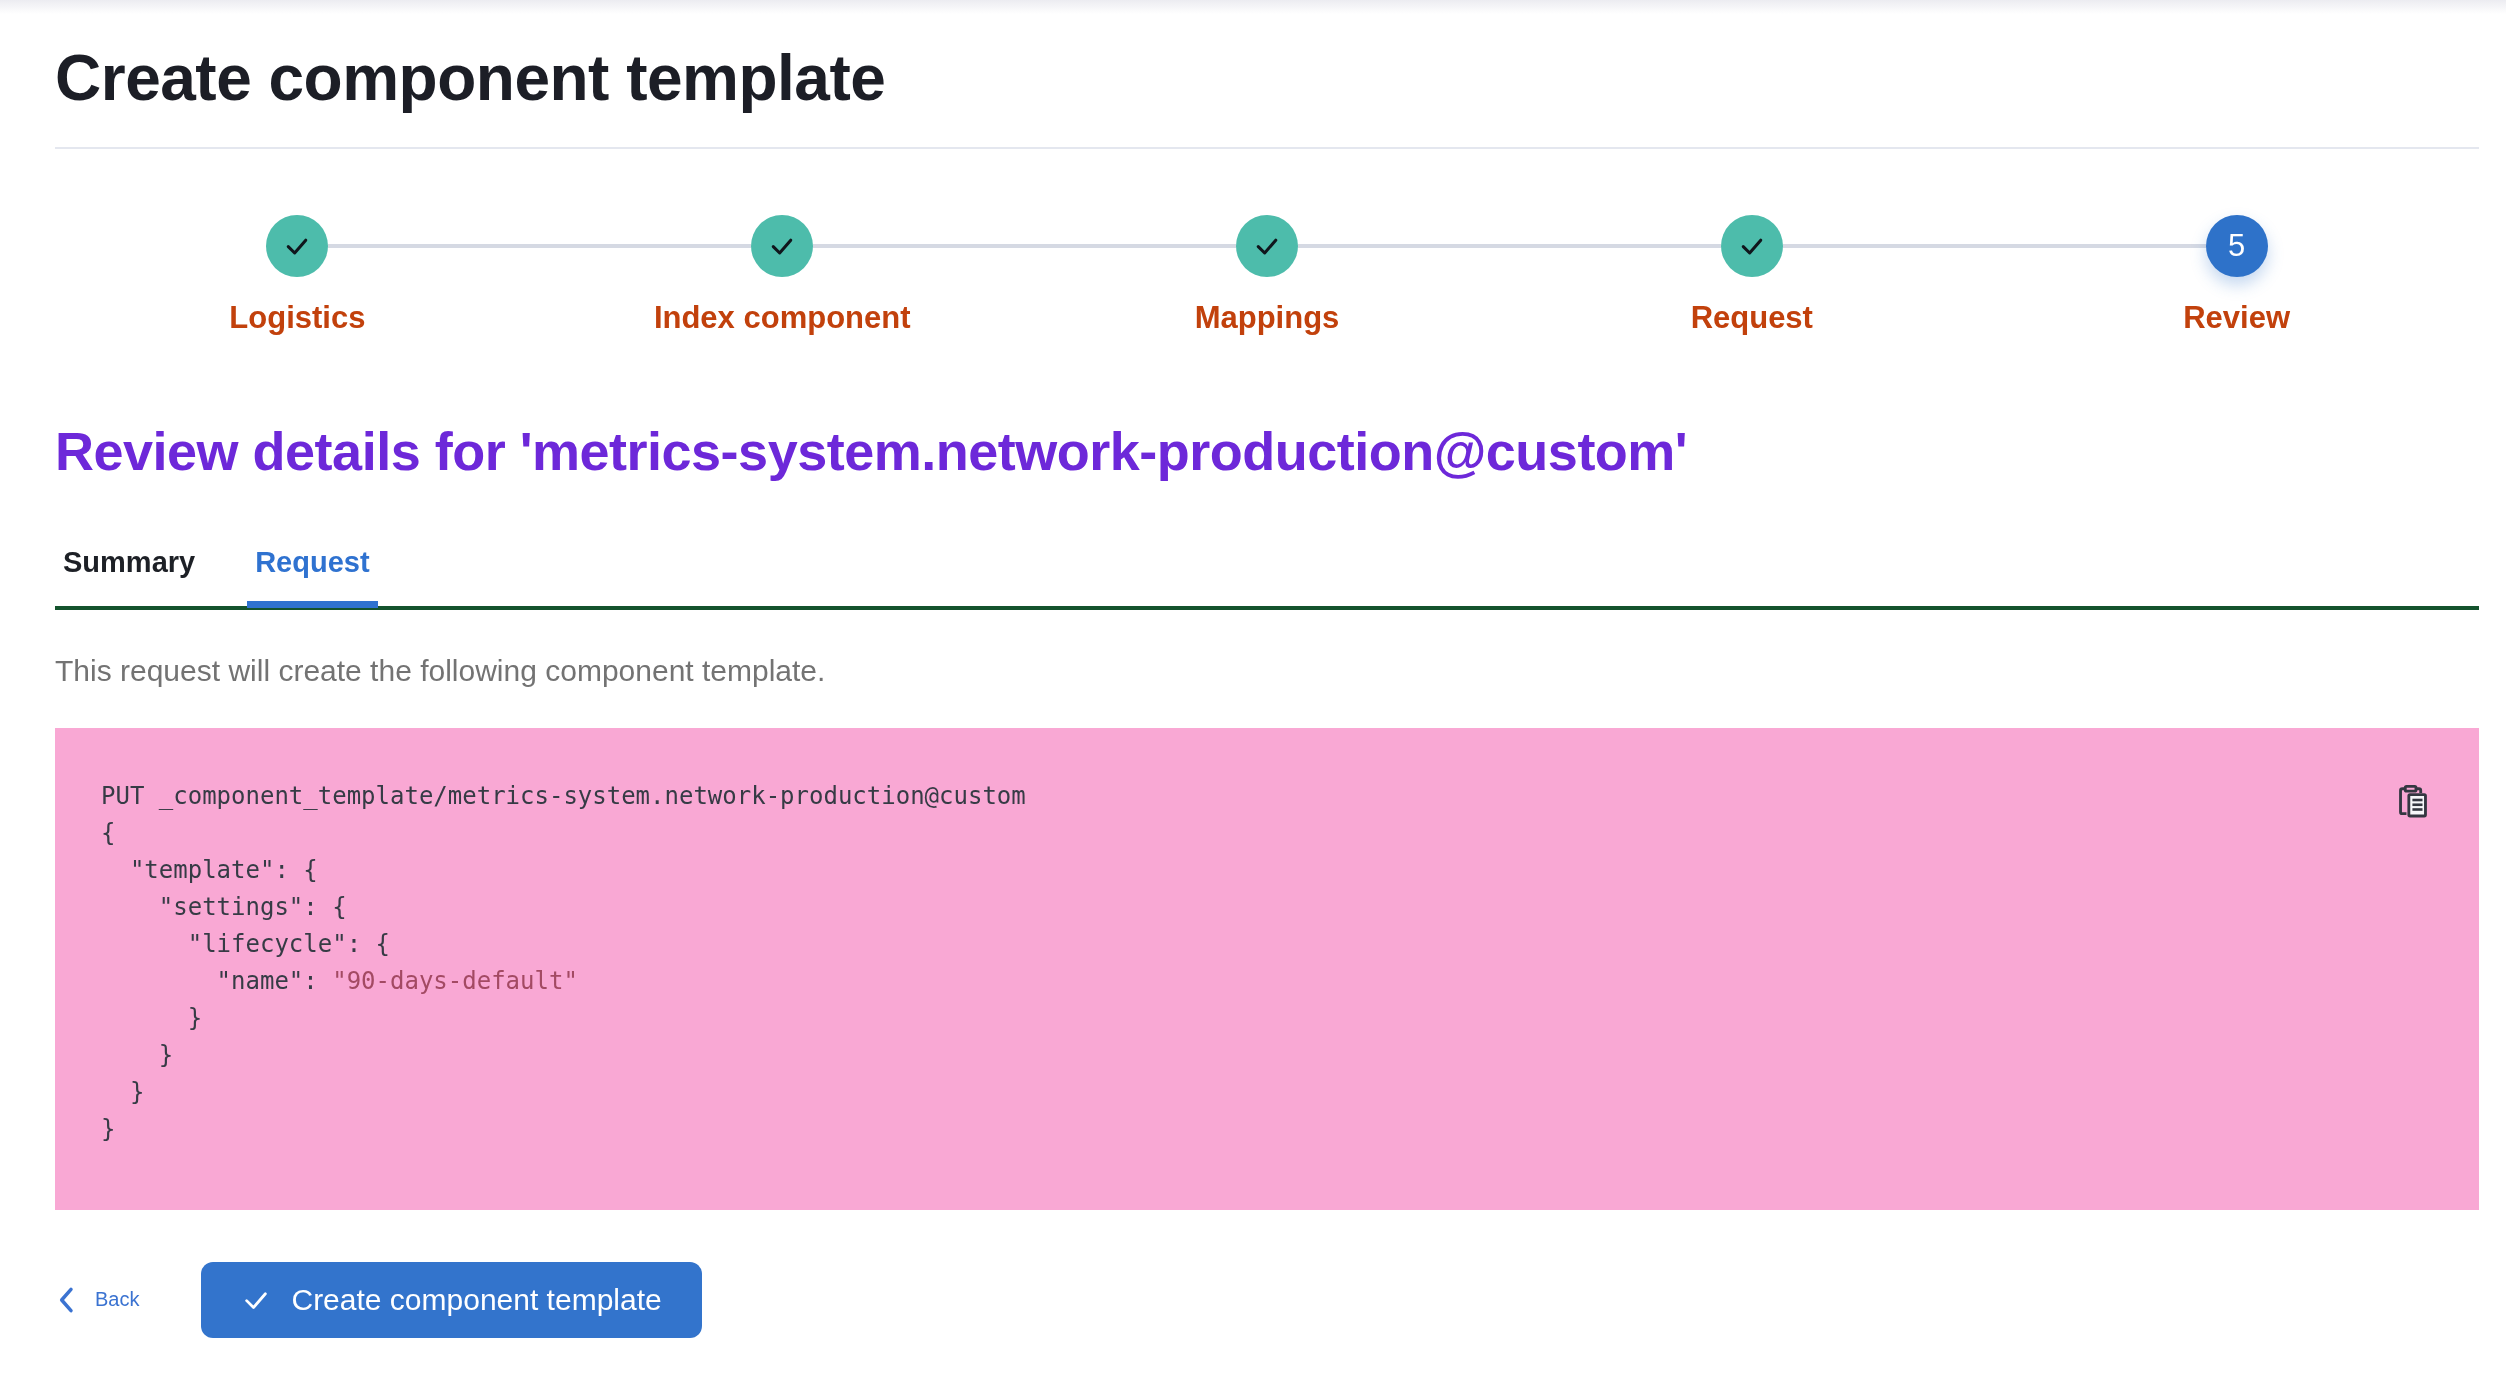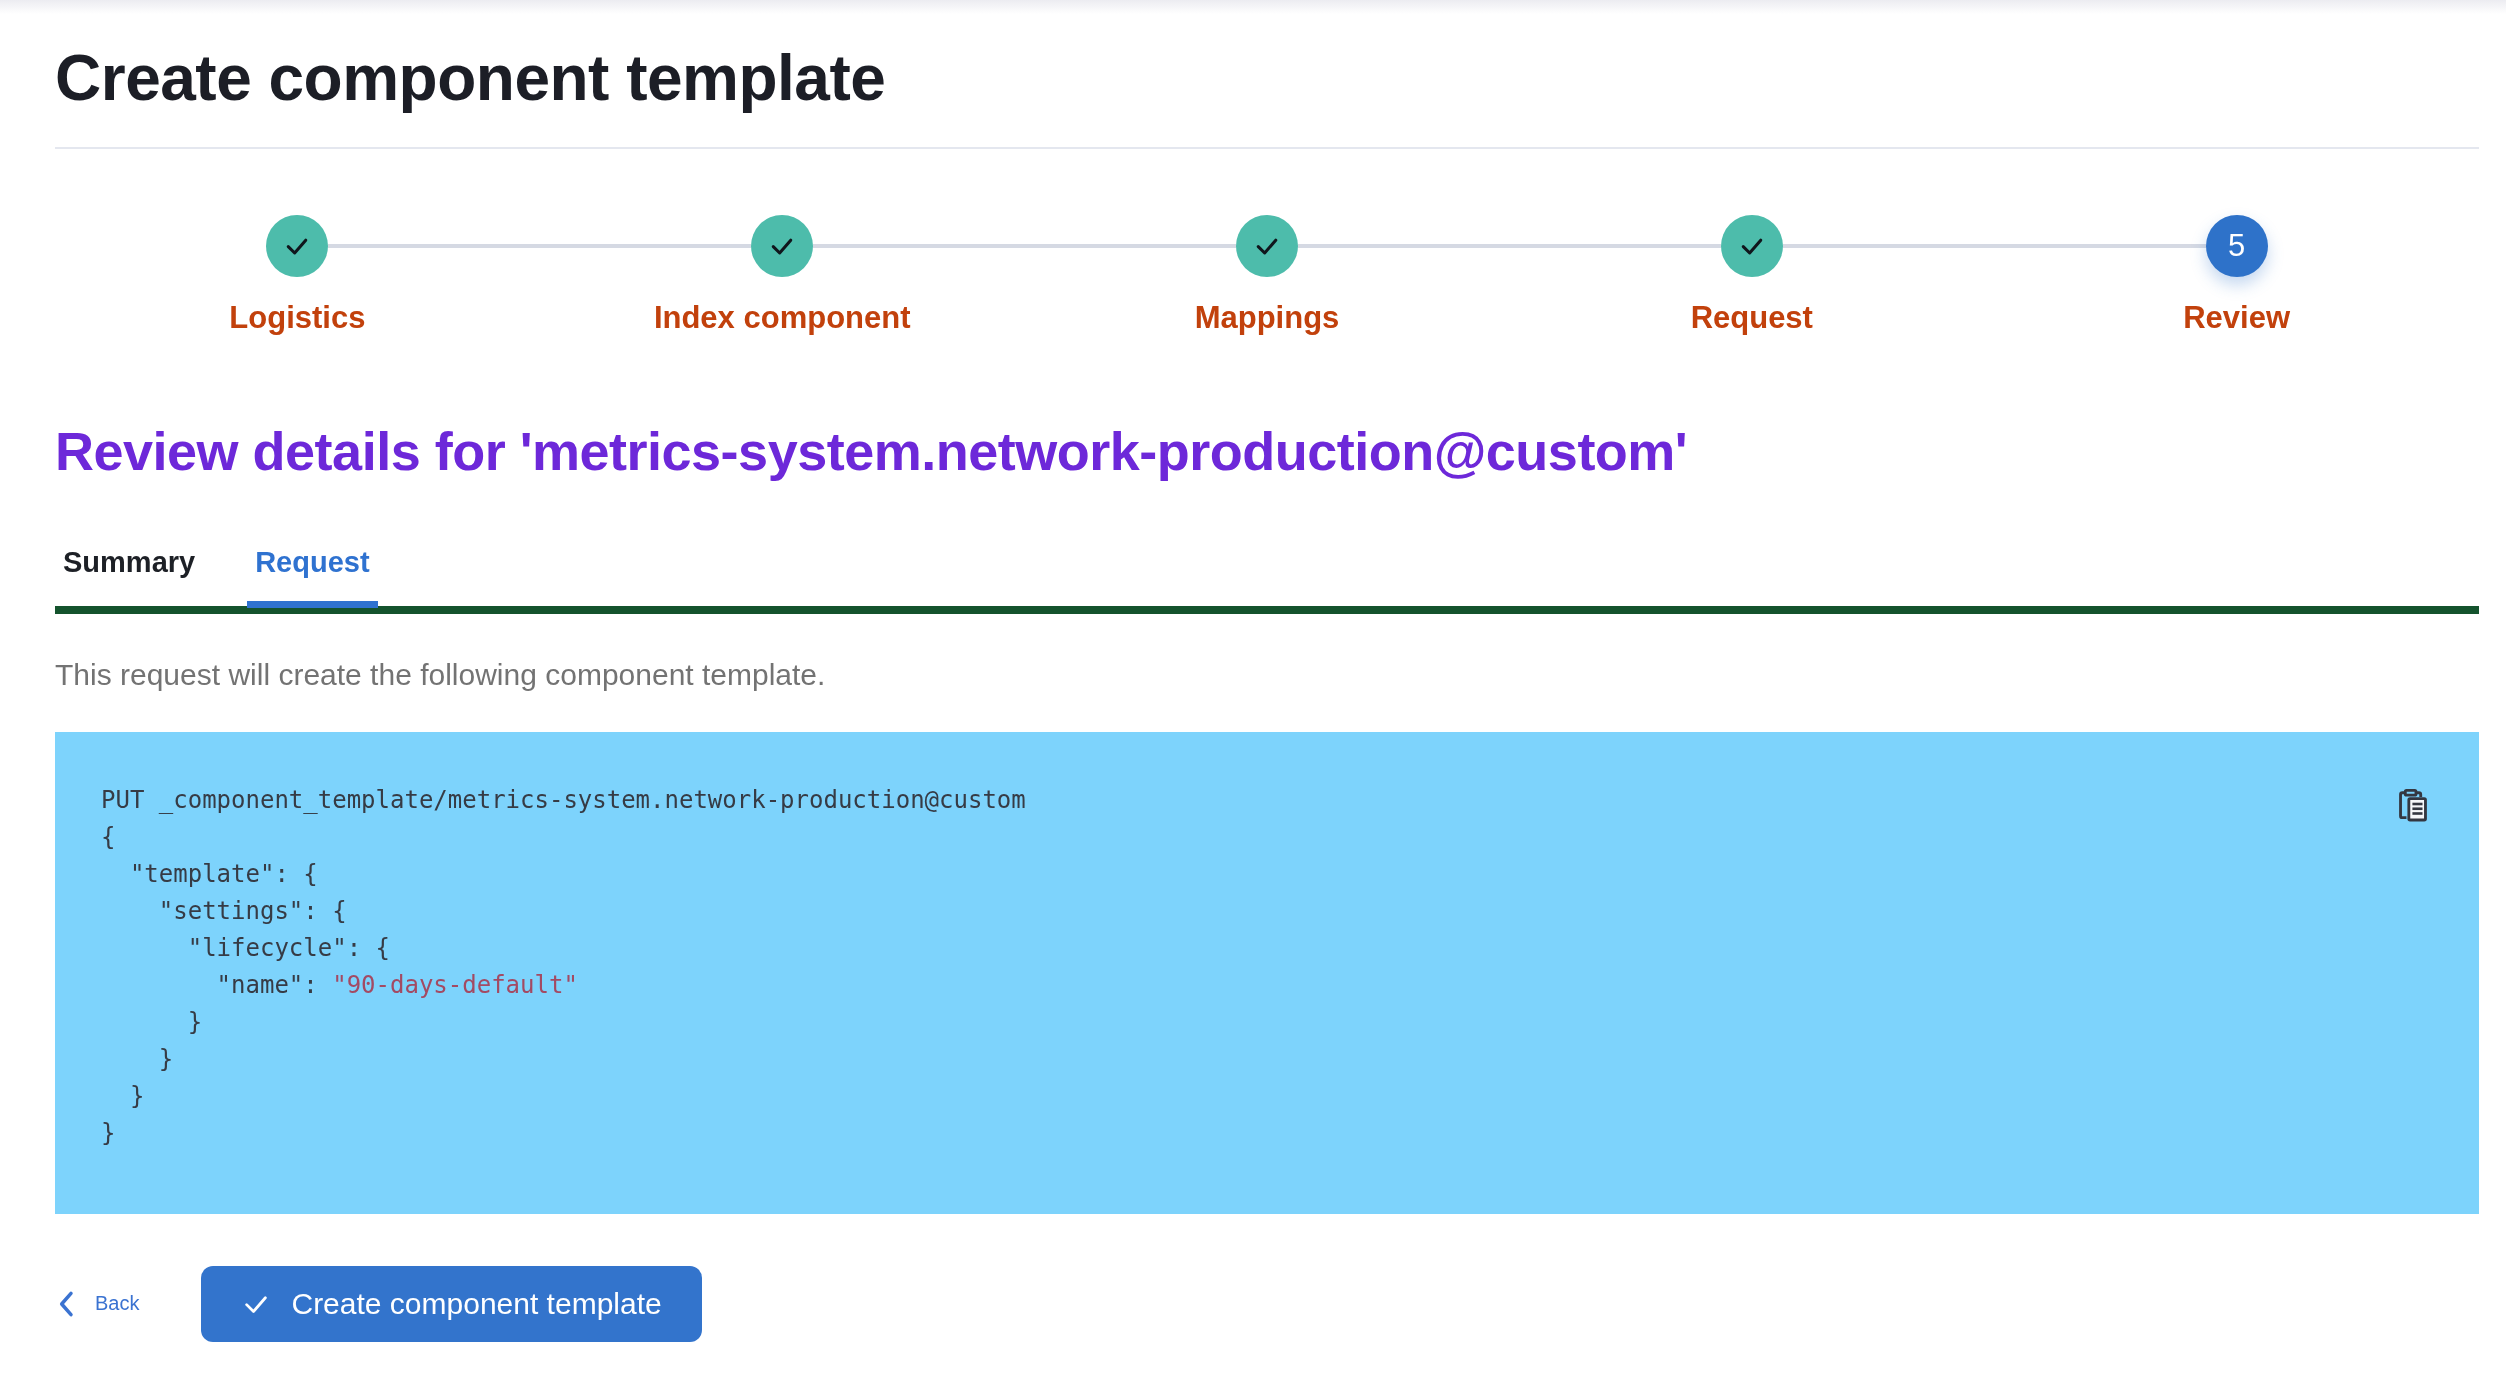--- a/index.html
+++ b/index.html
@@ -29,32 +29,32 @@
   }
   .step-circle--complete { background: #4dbcab; }
   .step-circle--current { background: #2e72c9; box-shadow: 0 8px 16px rgba(46,114,201,0.28); }
   .step-number { color: #fff; font-size: 31px; font-weight: 500; }
   .step-label { margin-top: 22px; font-size: 31px; font-weight: 700; color: #c2410c; line-height: 1.2; }
   .step-label--hover { text-decoration-thickness: 3px; text-underline-offset: 6px; }
 
   
   .review-heading { margin-top: 84px; font-size: 54px; font-weight: 700; letter-spacing: -0.5px; color: #6d28d9; }
 
-  .tabs { margin-top: 58px; display: flex; gap: 44px; border-bottom: 8px solid #14532d; }
+  .tabs { margin-top: 58px; display: flex; gap: 44px; border-bottom: 4px solid #14532d; }
   .tab {
     font-size: 29px; font-weight: 700; padding: 6px 8px 22px 8px; cursor: pointer;
     margin-bottom: -2px; border-bottom: 7px solid transparent; color: #1d2026;
   }
   .tab--active { color: #2f72d0; border-bottom-color: #2f72d0; }
 
   .request-description { margin-top: 44px; font-size: 30px; color: #737373; }
 
   
   .code-block {
-    position: relative; margin-top: 40px; background: #7dd3fc; padding: 50px 52px 62px 46px;
+    position: relative; margin-top: 40px; background: #f9a8d4; padding: 50px 52px 62px 46px;
   }
   .code-line {
     font-family: "DejaVu Sans Mono", "Liberation Mono", monospace;
     font-size: 24px; line-height: 37px; white-space: pre; color: #363b45;
   }
   .code-string { color: #a34a63; }
   .copy-btn {
     position: absolute; top: 52px; right: 46px; width: 40px; height: 40px;
     background: none; border: none; cursor: pointer; display: flex; align-items: center; justify-content: center;
   }

